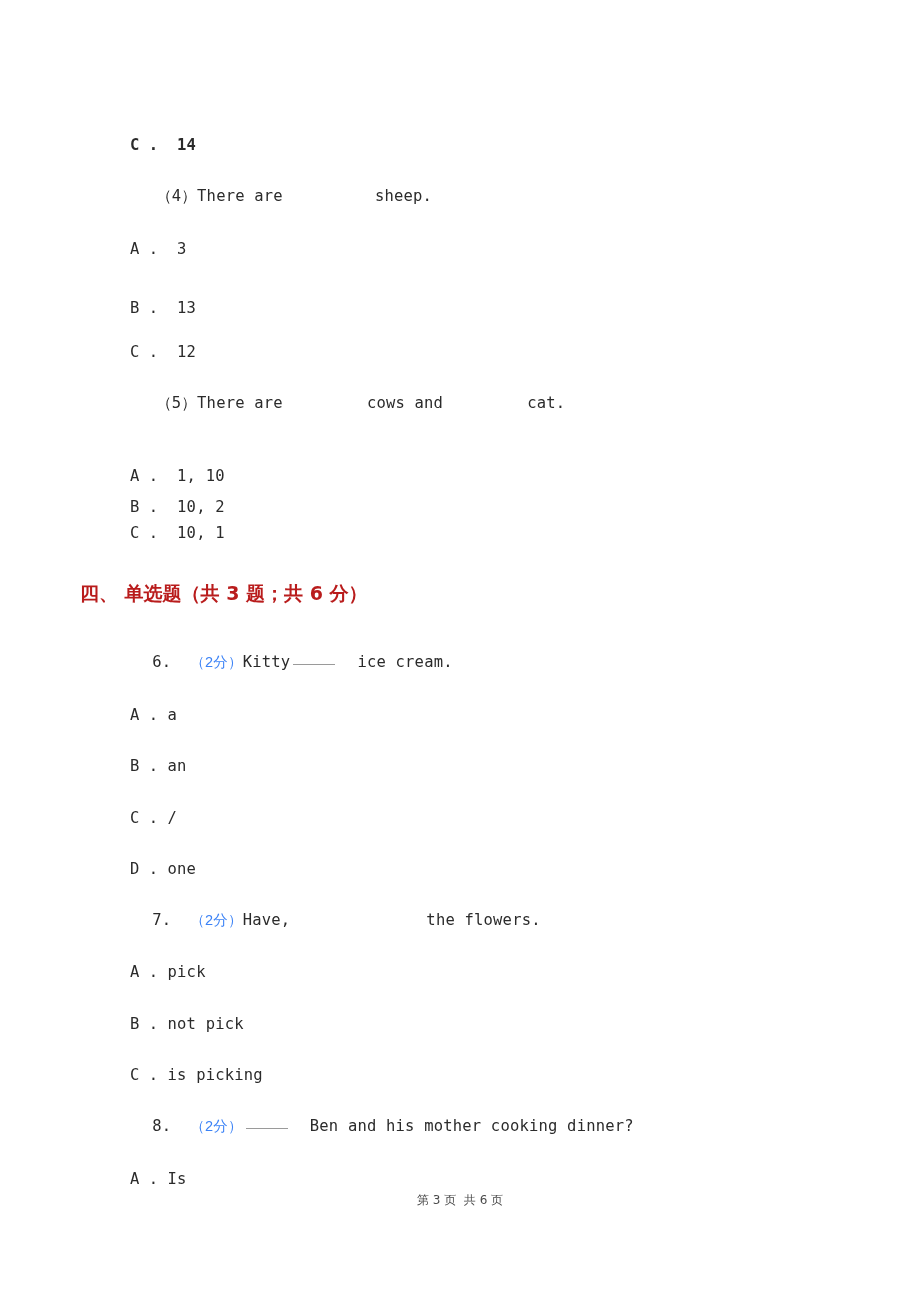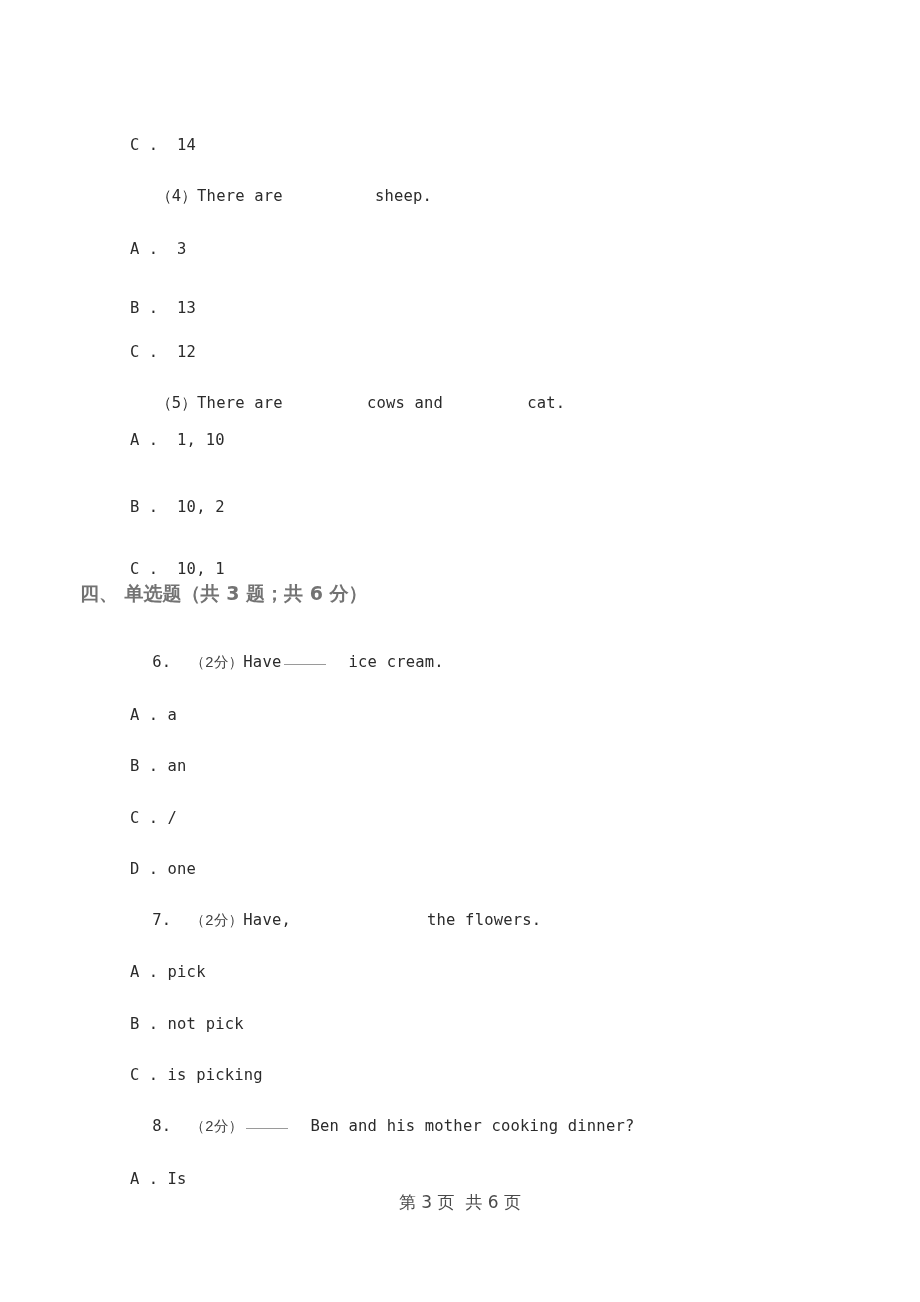--- a/index.html
+++ b/index.html
@@ -52,34 +52,34 @@
   .subq {
     left: 118px;
   }
 
   
   .qrow {
     left: 114px;
   }
 
   .cn {
-    font-family: Liberation Mono, monospace;
+    font-family: Liberation Sans, sans-serif;
     font-size: 14.5px;
-    color: #404040;
+    color: #3b82f6;
   }
 
   
   .section-head {
     position: absolute;
     left: 80px;
     white-space: pre;
     font-family: "DejaVu Sans", "Liberation Sans", sans-serif;
     font-weight: bold;
     font-size: 19px;
-    color: #737373;
+    color: #b91c1c;
     line-height: 1;
   }
 
   
   .blank-rule {
     display: inline-block;
     width: 42px;
     border-bottom: 1px solid #9a9a9a;
     vertical-align: 2px;
     margin: 0 3px;
@@ -94,31 +94,31 @@
   .gap-lg { width: 136px; }
 
   
   .footer {
     position: absolute;
     left: 0;
     width: 920px;
     text-align: center;
     white-space: pre;
     font-family: "DejaVu Sans", "Liberation Sans", sans-serif;
-    font-size: 17px;
+    font-size: 12px;
     color: #4a4a4a;
     line-height: 1;
   }
 </style>
 </head>
 <body>
 
 <div class="page">
 
-  <div class="row opt" style="top:121px;">
+  <div class="row opt" style="top:121px;font-weight:bold;">
     <span class="lbl">C .</span><span class="en">  </span><span class="en">14</span>
   </div>
 
   <div class="row subq en" style="top:173px;">
     <span>（4）</span><span>There are</span><span class="blank-gap gap-md"></span><span>sheep.</span>
   </div>
 
   <div class="row opt" style="top:225px;">
     <span class="lbl">A .</span><span class="en">  </span><span class="en">3</span>
   </div>
@@ -126,34 +126,34 @@
     <span class="lbl">B .</span><span class="en">  </span><span class="en">13</span>
   </div>
   <div class="row opt" style="top:328px;">
     <span class="lbl">C .</span><span class="en">  </span><span class="en">12</span>
   </div>
 
   <div class="row subq en" style="top:380px;">
     <span>（5）</span><span>There are</span><span class="blank-gap gap-sm"></span><span>cows and</span><span class="blank-gap gap-sm"></span><span>cat.</span>
   </div>
 
-  <div class="row opt" style="top:416px;">
+  <div class="row opt" style="top:452px;">
     <span class="lbl">A .</span><span class="en">  </span><span class="en">1, 10</span>
   </div>
   <div class="row opt" style="top:483px;">
     <span class="lbl">B .</span><span class="en">  </span><span class="en">10, 2</span>
   </div>
-  <div class="row opt" style="top:545px;">
+  <div class="row opt" style="top:509px;">
     <span class="lbl">C .</span><span class="en">  </span><span class="en">10, 1</span>
   </div>
 
   <div class="section-head" style="top:584px;">四、 单选题（共 3 题；共 6 分）</div>
 
   <div class="row qrow en" style="top:639px;">
-    <span>6.</span><span>  </span><span class="cn">（2分）</span><span>Have</span><span class="blank-rule"></span><span>  </span><span>ice cream.</span>
+    <span>6.</span><span>  </span><span class="cn">（2分）</span><span>Kitty</span><span class="blank-rule"></span><span>  </span><span>ice cream.</span>
   </div>
 
   <div class="row opt" style="top:691px;">
     <span class="lbl">A .</span><span class="en"> </span><span class="en">a</span>
   </div>
   <div class="row opt" style="top:742px;">
     <span class="lbl">B .</span><span class="en"> </span><span class="en">an</span>
   </div>
   <div class="row opt" style="top:794px;">
     <span class="lbl">C .</span><span class="en"> </span><span class="en">/</span>

